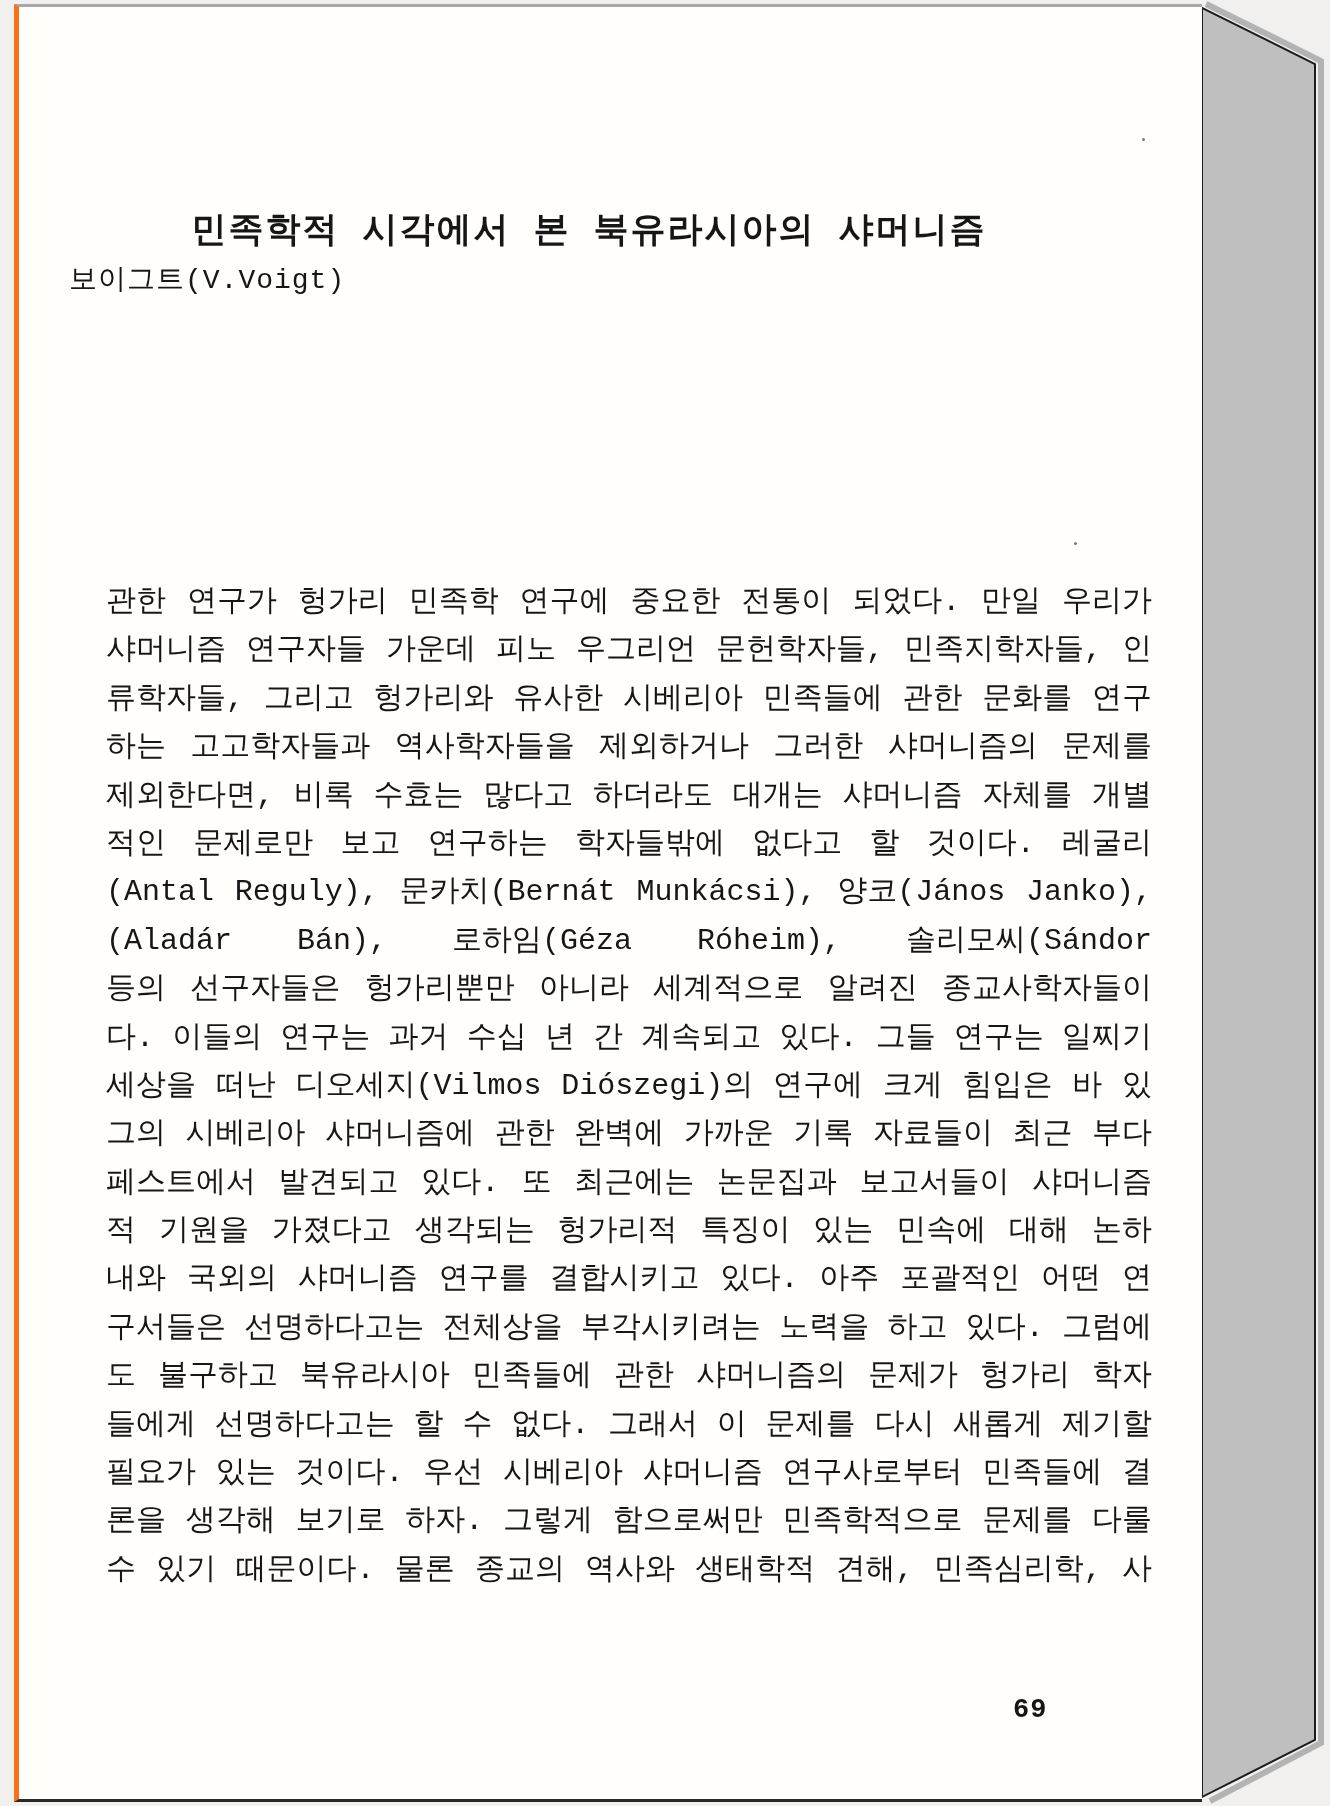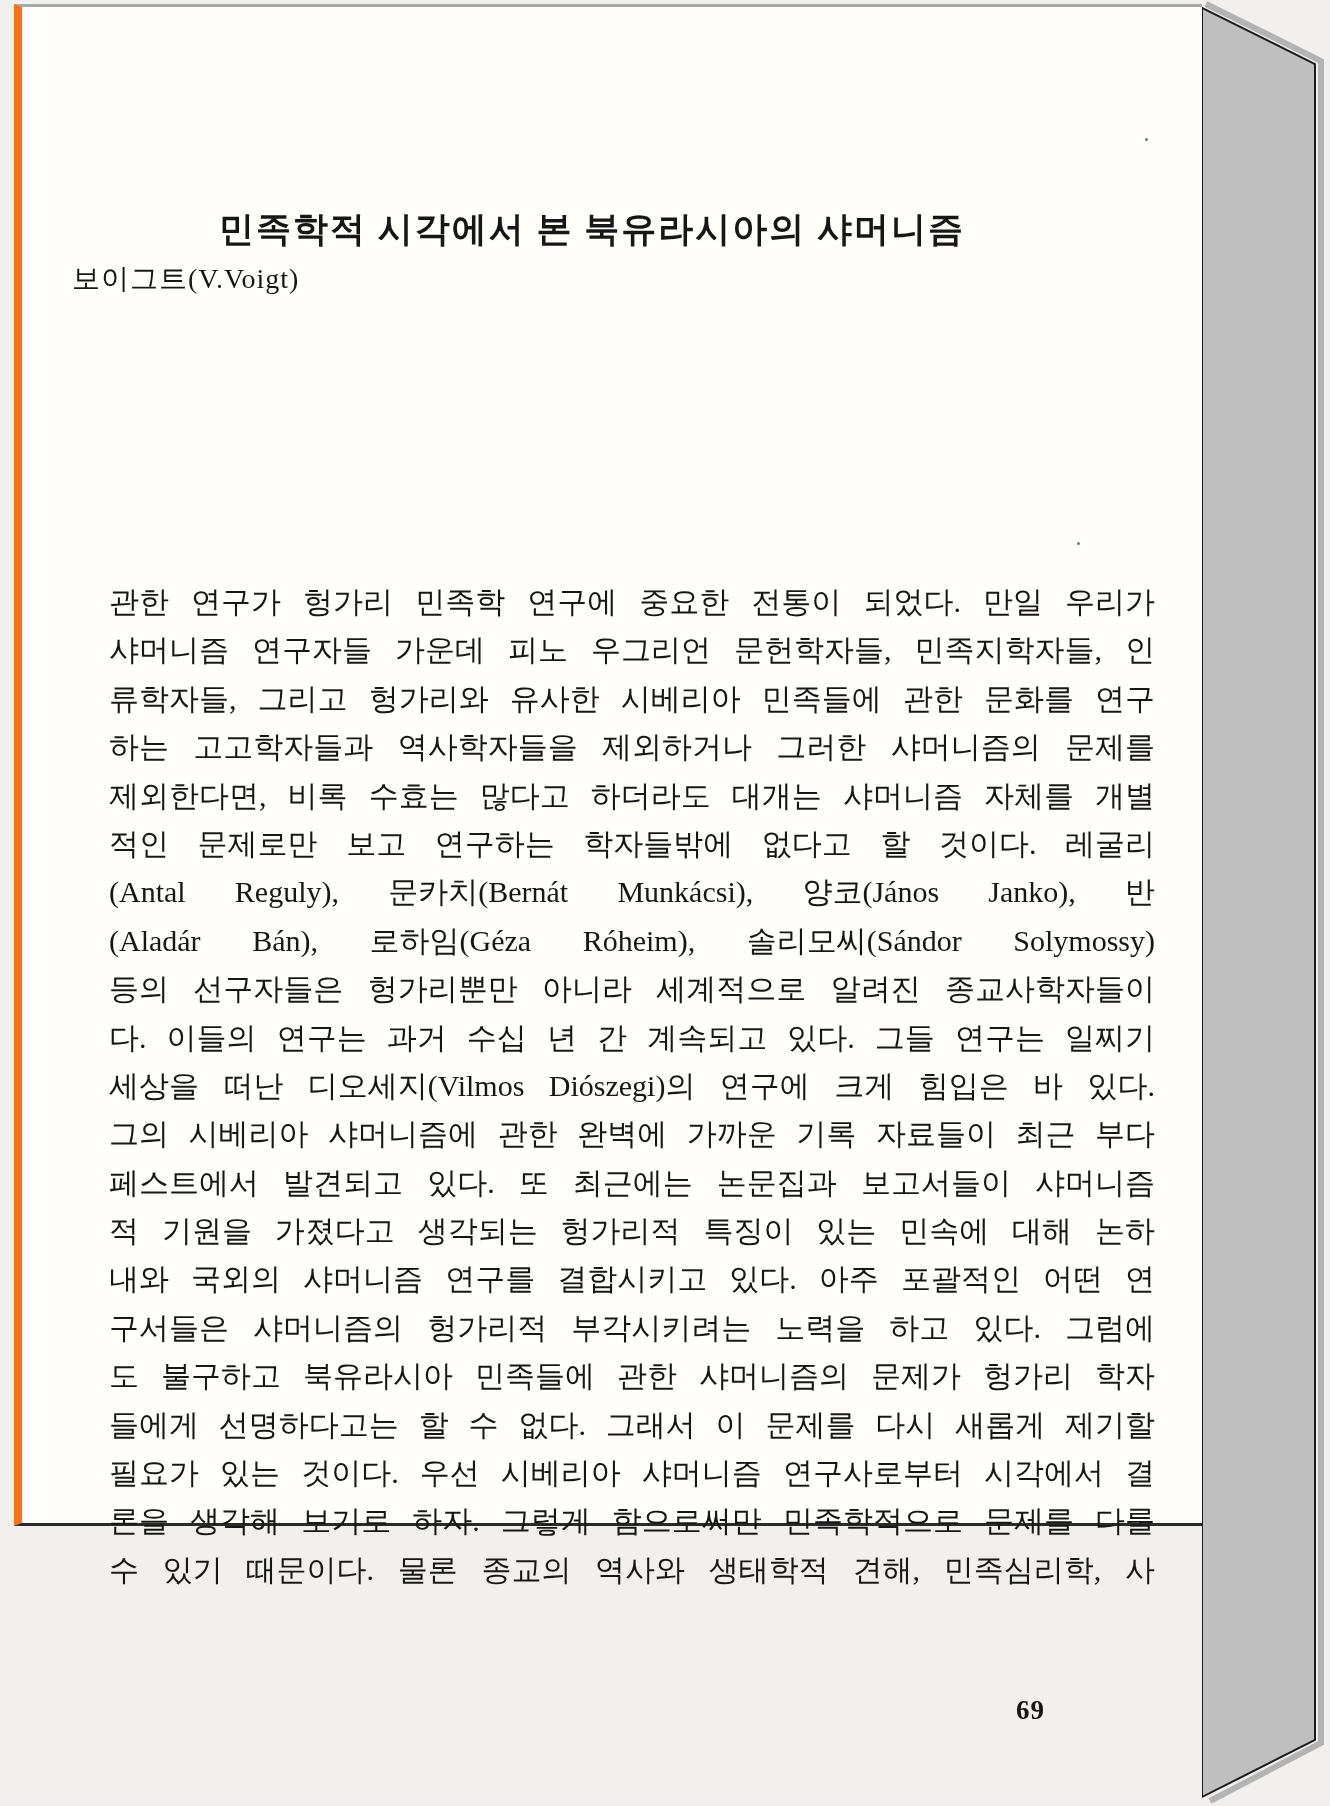--- a/index.html
+++ b/index.html
@@ -14,27 +14,28 @@
     height: 1806px;
     background: #f1f0ee;
     overflow: hidden;
   }
   
   .page {
     position: absolute;
     left: 14px;
     top: 4px;
     width: 1188px;
-    height: 1522px;
+    height: 1798px;
     box-sizing: border-box;
     background: #fffefa;
-    border-left: 8px solid #f97316;
+    border-left: 5px solid #f97316;
     border-top: 3px solid #a8a8a8;
     border-bottom: 3px solid #2a2a2a;
     color: #161616;
+    font-family: Liberation Mono, monospace;
   }
   
   .spine-svg {
     position: absolute;
     left: 1202px;
     top: 0;
     width: 128px;
     height: 1806px;
   }
   .doc-title {
@@ -114,24 +115,24 @@
       <div class="body-line">적인 문제로만 보고 연구하는 학자들밖에 없다고 할 것이다. 레굴리</div>
       <div class="body-line">(Antal Reguly), 문카치(Bernát Munkácsi), 양코(János Janko), 반</div>
       <div class="body-line">(Aladár Bán), 로하임(Géza Róheim), 솔리모씨(Sándor Solymossy)</div>
       <div class="body-line">등의 선구자들은 헝가리뿐만 아니라 세계적으로 알려진 종교사학자들이</div>
       <div class="body-line">다. 이들의 연구는 과거 수십 년 간 계속되고 있다. 그들 연구는 일찌기</div>
       <div class="body-line">세상을 떠난 디오세지(Vilmos Diószegi)의 연구에 크게 힘입은 바 있다.</div>
       <div class="body-line">그의 시베리아 샤머니즘에 관한 완벽에 가까운 기록 자료들이 최근 부다</div>
       <div class="body-line">페스트에서 발견되고 있다. 또 최근에는 논문집과 보고서들이 샤머니즘</div>
       <div class="body-line">적 기원을 가졌다고 생각되는 헝가리적 특징이 있는 민속에 대해 논하</div>
       <div class="body-line">내와 국외의 샤머니즘 연구를 결합시키고 있다. 아주 포괄적인 어떤 연</div>
-      <div class="body-line">구서들은 샤머니즘의 헝가리적 부각시키려는 노력을 하고 있다. 그럼에</div>
+      <div class="body-line">구서들은 선명하다고는 전체상을 부각시키려는 노력을 하고 있다. 그럼에</div>
       <div class="body-line">도 불구하고 북유라시아 민족들에 관한 샤머니즘의 문제가 헝가리 학자</div>
       <div class="body-line">들에게 선명하다고는 할 수 없다. 그래서 이 문제를 다시 새롭게 제기할</div>
-      <div class="body-line">필요가 있는 것이다. 우선 시베리아 샤머니즘 연구사로부터 시각에서 결</div>
+      <div class="body-line">필요가 있는 것이다. 우선 시베리아 샤머니즘 연구사로부터 민족들에 결</div>
       <div class="body-line">론을 생각해 보기로 하자. 그렇게 함으로써만 민족학적으로 문제를 다룰</div>
       <div class="body-line">수 있기 때문이다. 물론 종교의 역사와 생태학적 견해, 민족심리학, 사</div>
     </div>
 
     <div class="page-number">69</div>
 
     <div class="speck s1"></div>
     <div class="speck s2"></div>
   </div>
 

